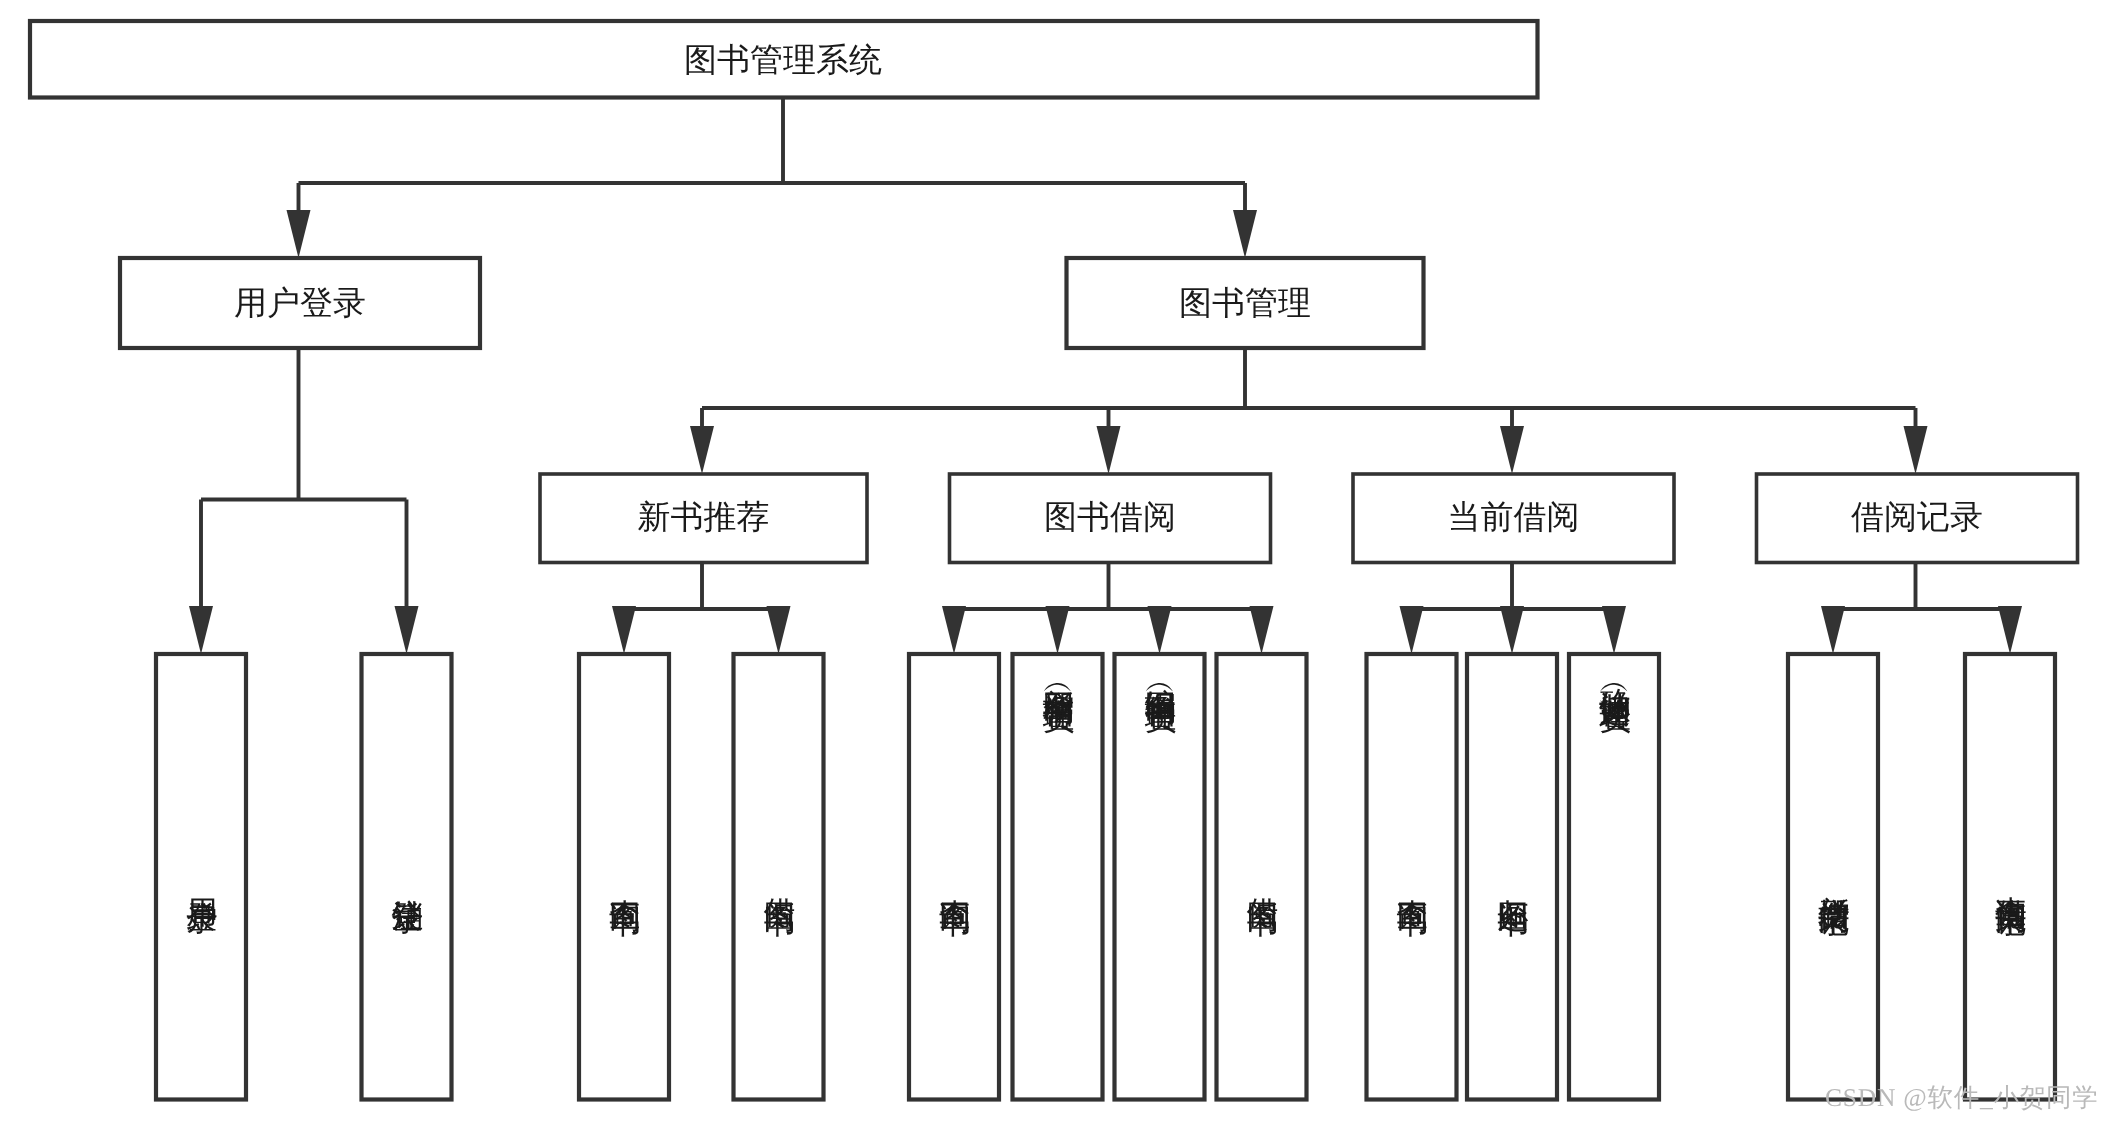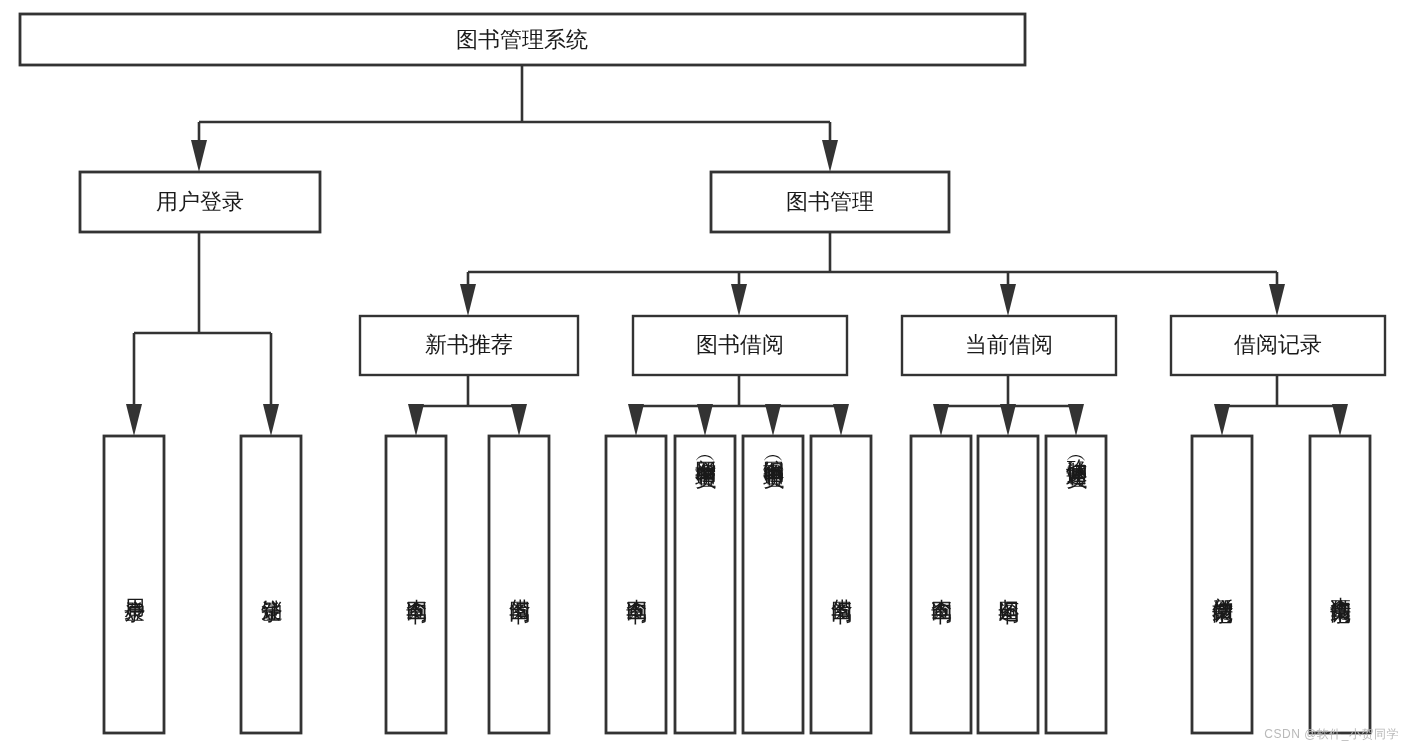--- a/index.html
+++ b/index.html
@@ -65,22 +65,22 @@
     font-size: 21px;
     line-height: 1.02;
     letter-spacing: 1.5px;
     color: #1a1a1a;
     white-space: nowrap;
   }
   .watermark {
     position: absolute;
     right: 6px;
     bottom: 4px;
-    font-family: Liberation Sans, sans-serif;
-    font-size: 12px;
+    font-family: Liberation Serif, serif;
+    font-size: 17px;
     color: #b9b9b9;
     letter-spacing: 0.5px;
     white-space: nowrap;
     margin-left: 48px;
   }
 </style>
 </head>
 <body>
 
 <div id="diagram-root">

